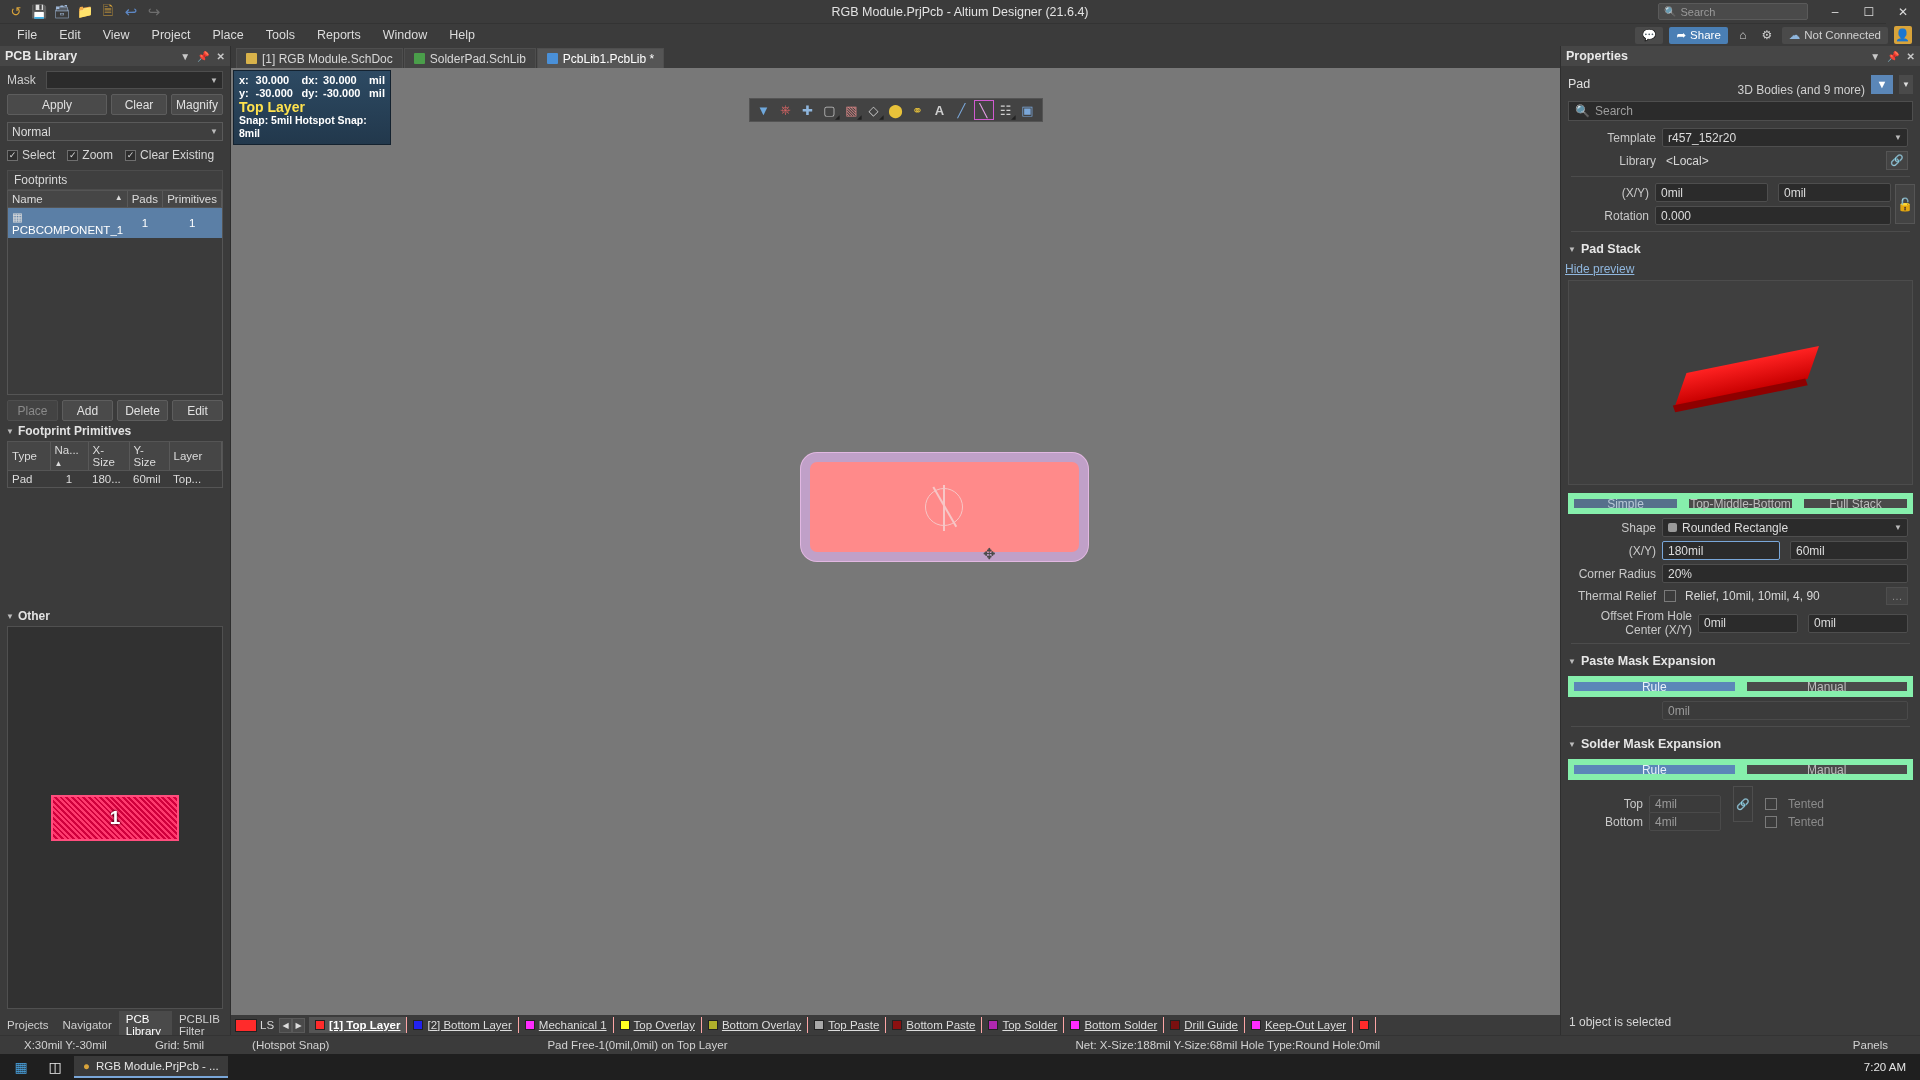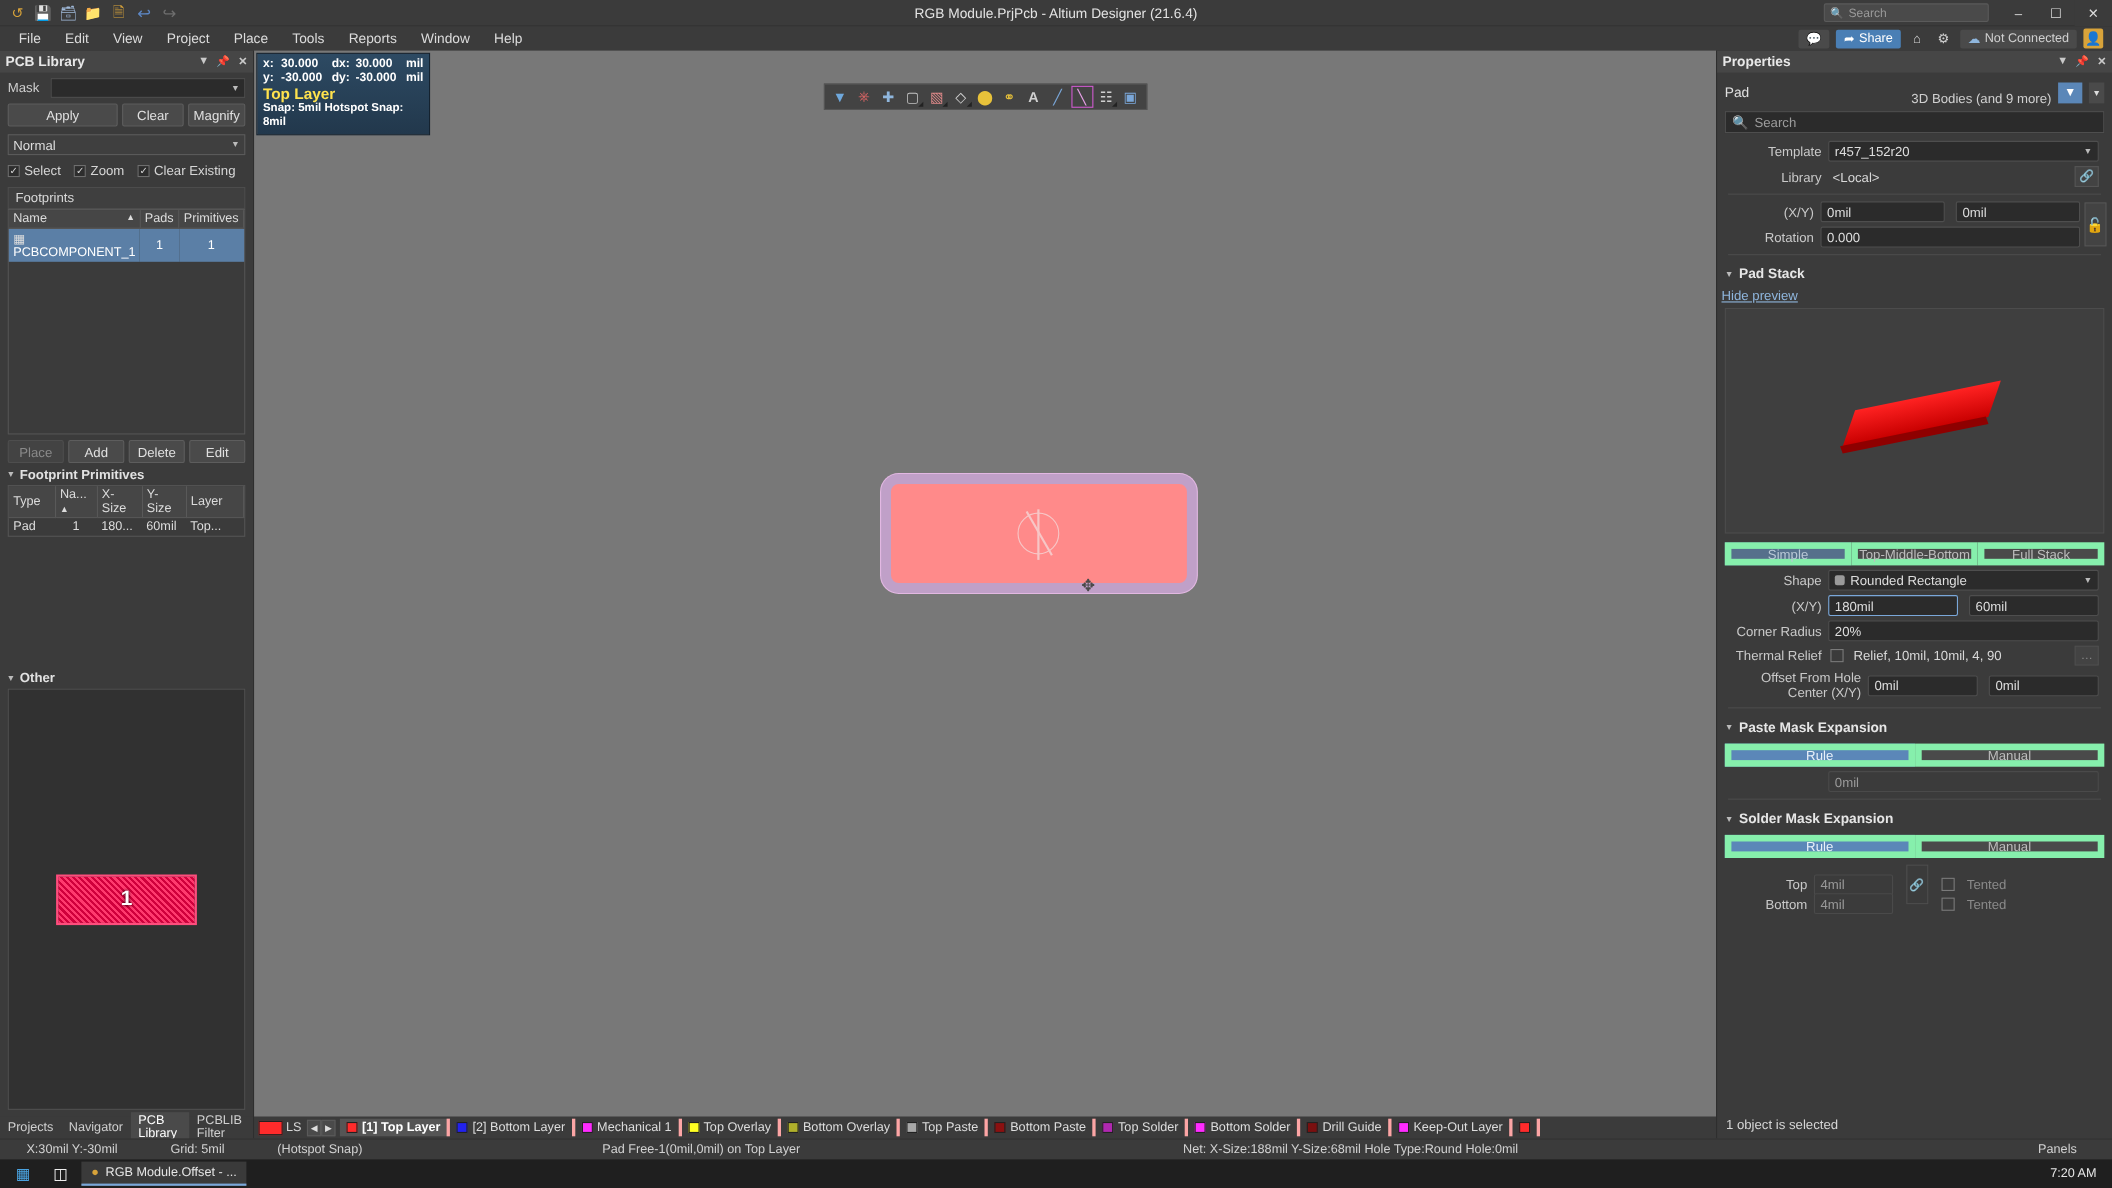--- a/index.html
+++ b/index.html
@@ -142,21 +142,21 @@
   .pad-mark:before, .pad-mark:after {
     content:""; position: absolute; background: #f7c6c6;
   }
   .pad-mark:before { left: 17px; top: -4px; width: 1.5px; height: 46px; }
   .pad-mark:after { left: -4px; top: 17px; width: 46px; height: 1.5px; transform: rotate(60deg); }
   .cursor-move { position: absolute; left: 752px; top: 477px; font-size: 15px; color: #4a4a4a; }
 
   
   .layerbar { height: 20px; background: #3b3b3b; display: flex; align-items: center; gap: 0; padding-left: 4px; font-size: 11.5px; }
   .lt { display: flex; align-items: center; gap: 4px; padding: 0 6px; color: #ddd; height: 16px;
-        border-right: 3px solid #fca5a5; }
+        border-right: 1px solid #fca5a5; text-decoration: underline; }
   .lt.active { background: #555; color: #fff; font-weight: bold; }
   .sw { width: 10px; height: 10px; display: inline-block; border: 1px solid #222; }
   .navbtn { width: 13px; height: 15px; background: #4a4a4a; border: 1px solid #5a5a5a;
             display: flex; align-items: center; justify-content: center; font-size: 8px; color: #ddd; }
 
   
   .right { width: 360px; background: #3b3b3b; display: flex; flex-direction: column; border-left: 1px solid #2e2e2e; }
   .rp-head { height: 20px; background: #464646; display: flex; align-items: center; padding: 0 5px;
              font-size: 12.5px; font-weight: bold; color: #e8e8e8; }
   .rp-head .pt-tools { margin-left: auto; display: flex; gap: 7px; font-size: 10px; color: #c9c9c9; }
@@ -411,20 +411,34 @@
 
       <div class="left-tabs">
         <div class="ltab">Projects</div>
         <div class="ltab">Navigator</div>
         <div class="ltab active">PCB Library</div>
         <div class="ltab">PCBLIB Filter</div>
       </div>
     </div>
 
     <div class="center">
+      <div class="doctabs">
+        <div class="dtab">
+          <span class="di" style="background:#d8b24a"></span>
+          <span>[1] RGB Module.SchDoc</span>
+        </div>
+        <div class="dtab">
+          <span class="di" style="background:#4a9e4a"></span>
+          <span>SolderPad.SchLib</span>
+        </div>
+        <div class="dtab active">
+          <span class="di" style="background:#4a90d8"></span>
+          <span>PcbLib1.PcbLib *</span>
+        </div>
+      </div>
 
       <div class="canvas">
 
         <div class="hud">
           <div class="r">
             <span class="k">x:</span>
             <span class="v">30.000</span>
             <span class="k2">dx:</span>
             <span class="v">30.000</span>
             <span>mil</span>
@@ -703,17 +717,17 @@
     <span class="sb-cell" style="margin-left:170px">Pad Free-1(0mil,0mil) on Top Layer</span>
     <span class="sb-cell" style="margin-left:300px">Net: X-Size:188mil Y-Size:68mil Hole Type:Round Hole:0mil</span>
     <span class="sb-cell" style="margin-left:auto;margin-right:8px">Panels</span>
   </div>
 
   <div class="taskbar">
     <span class="tb-start" style="color:#4aa3e0">▦</span>
     <span class="tb-start">◫</span>
     <span class="tb-app">
       <span style="color:#d8a33a">●</span>
-      <span>RGB Module.Offset - ...</span>
+      <span>RGB Module.PrjPcb - ...</span>
     </span>
     <span class="tb-clock">7:20 AM</span>
   </div>
 </div>
 
 </body></html>

